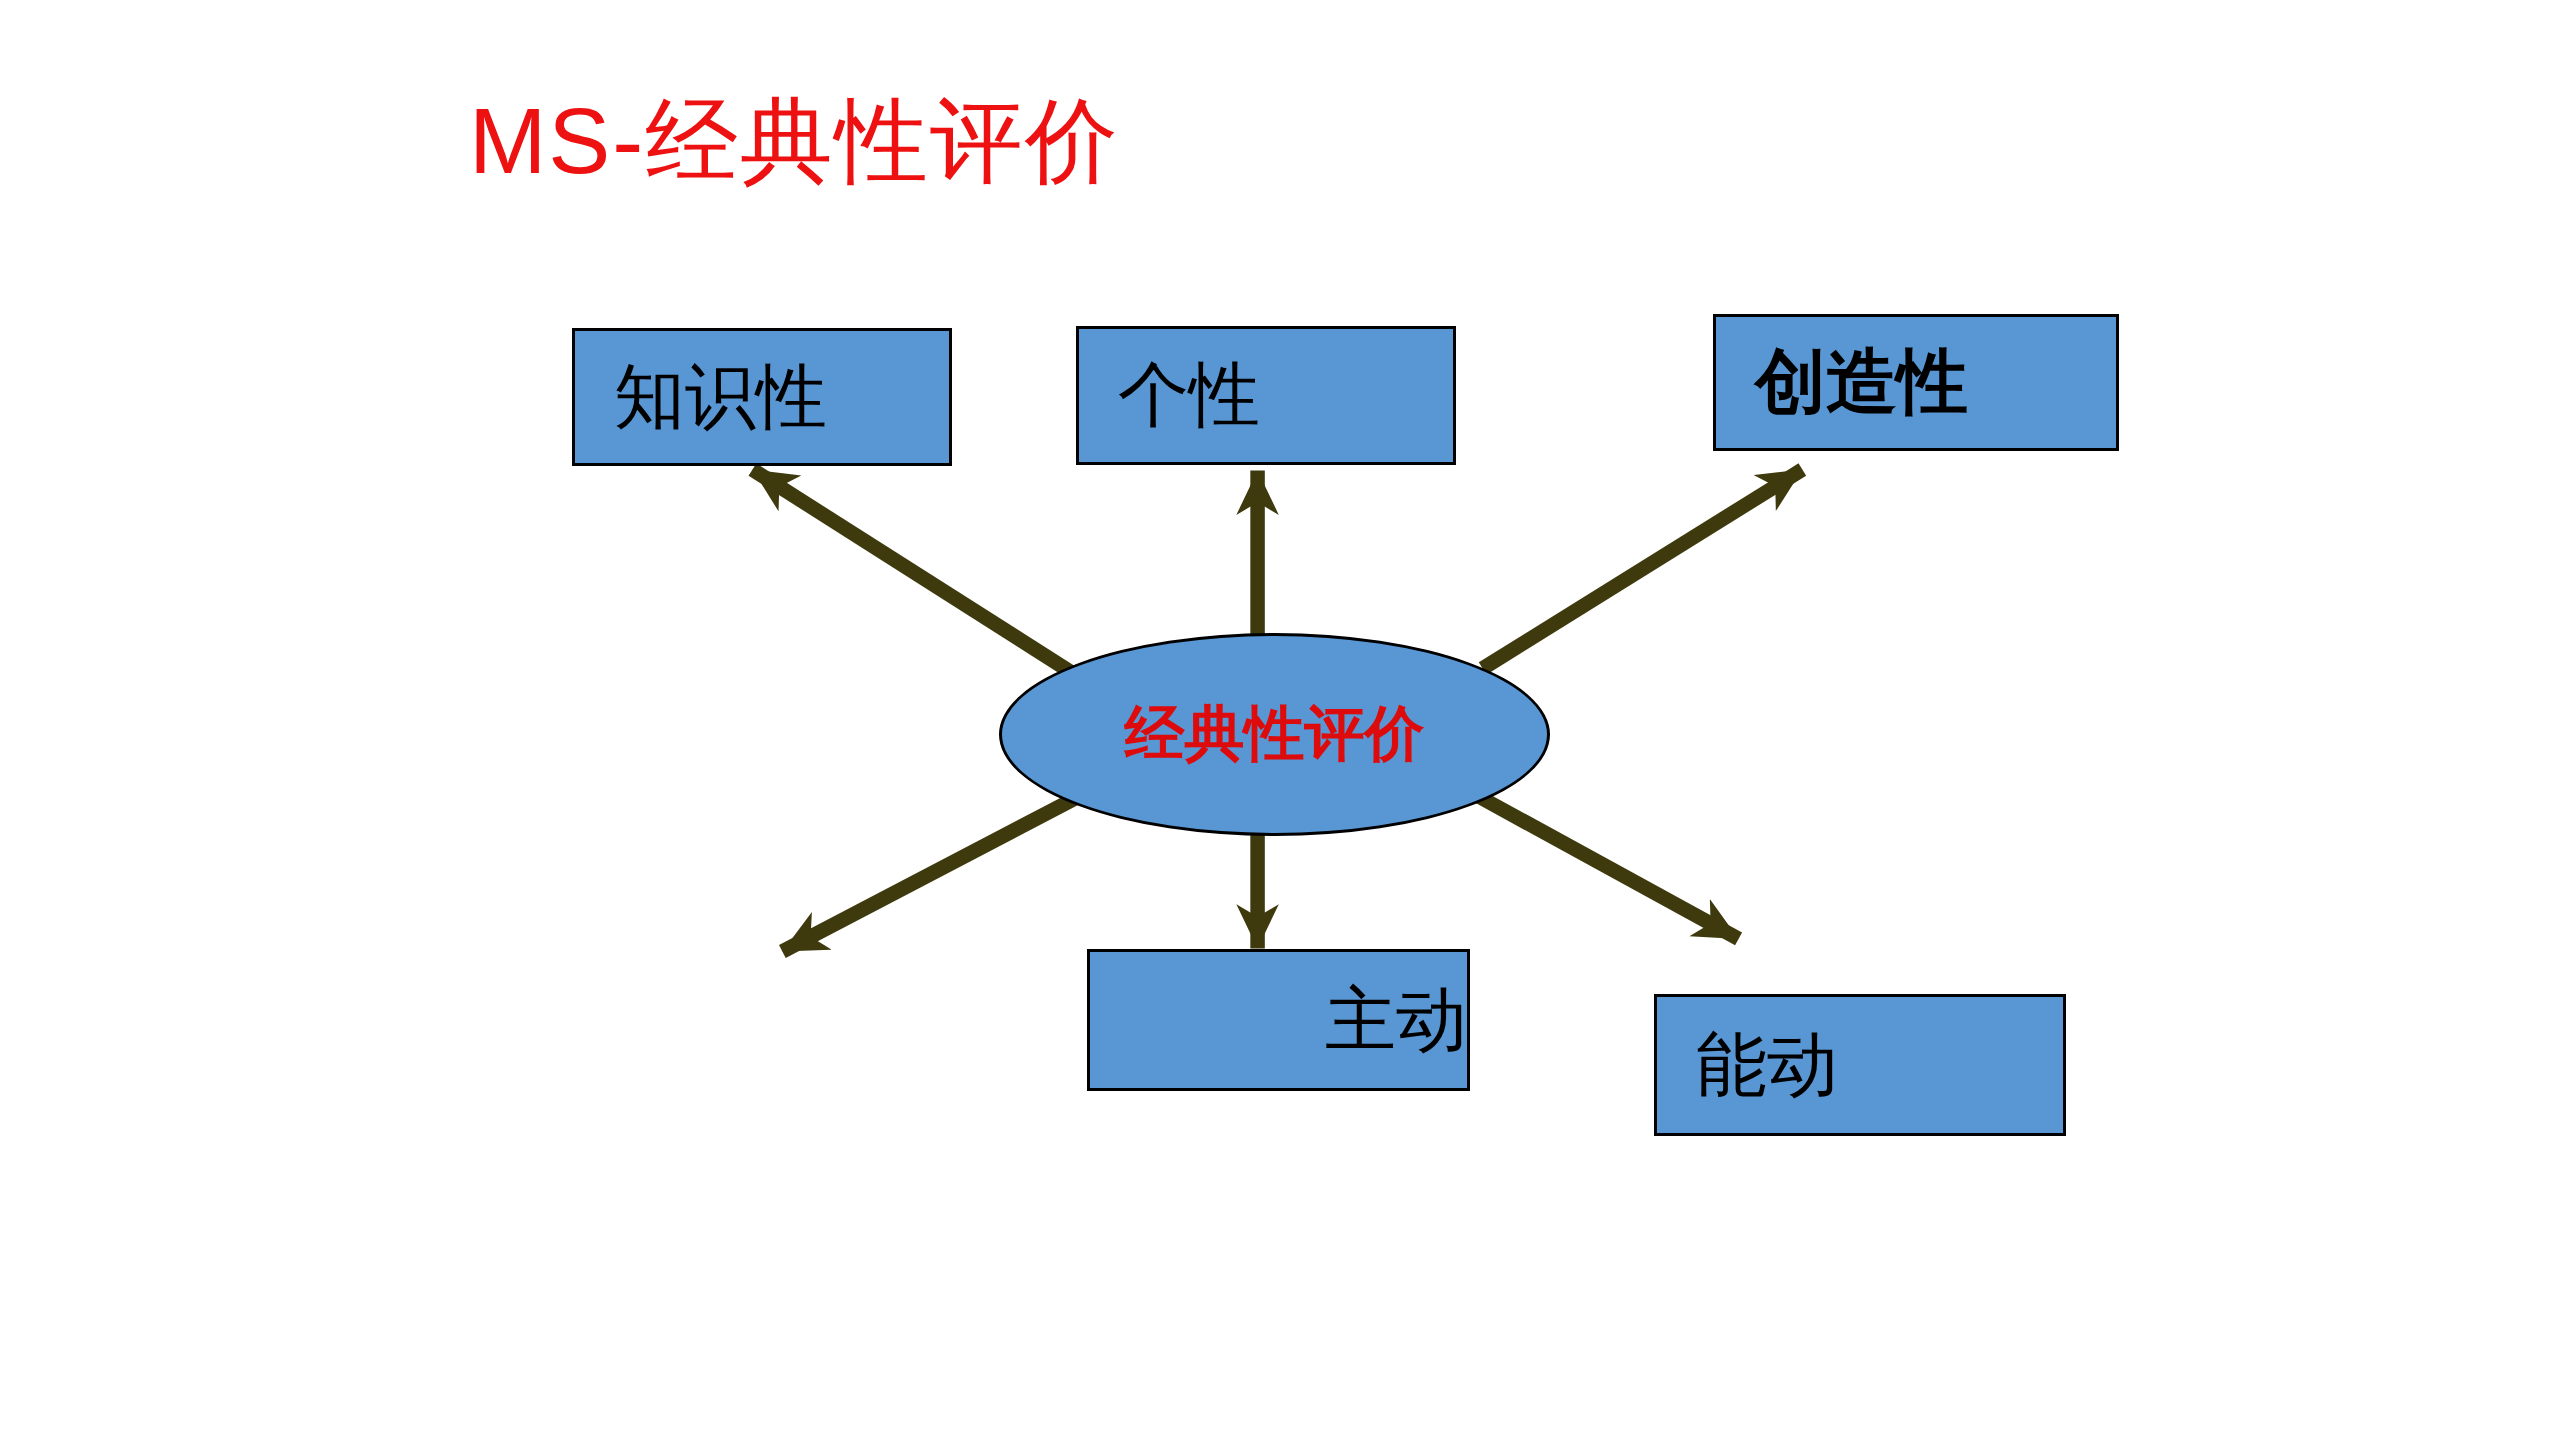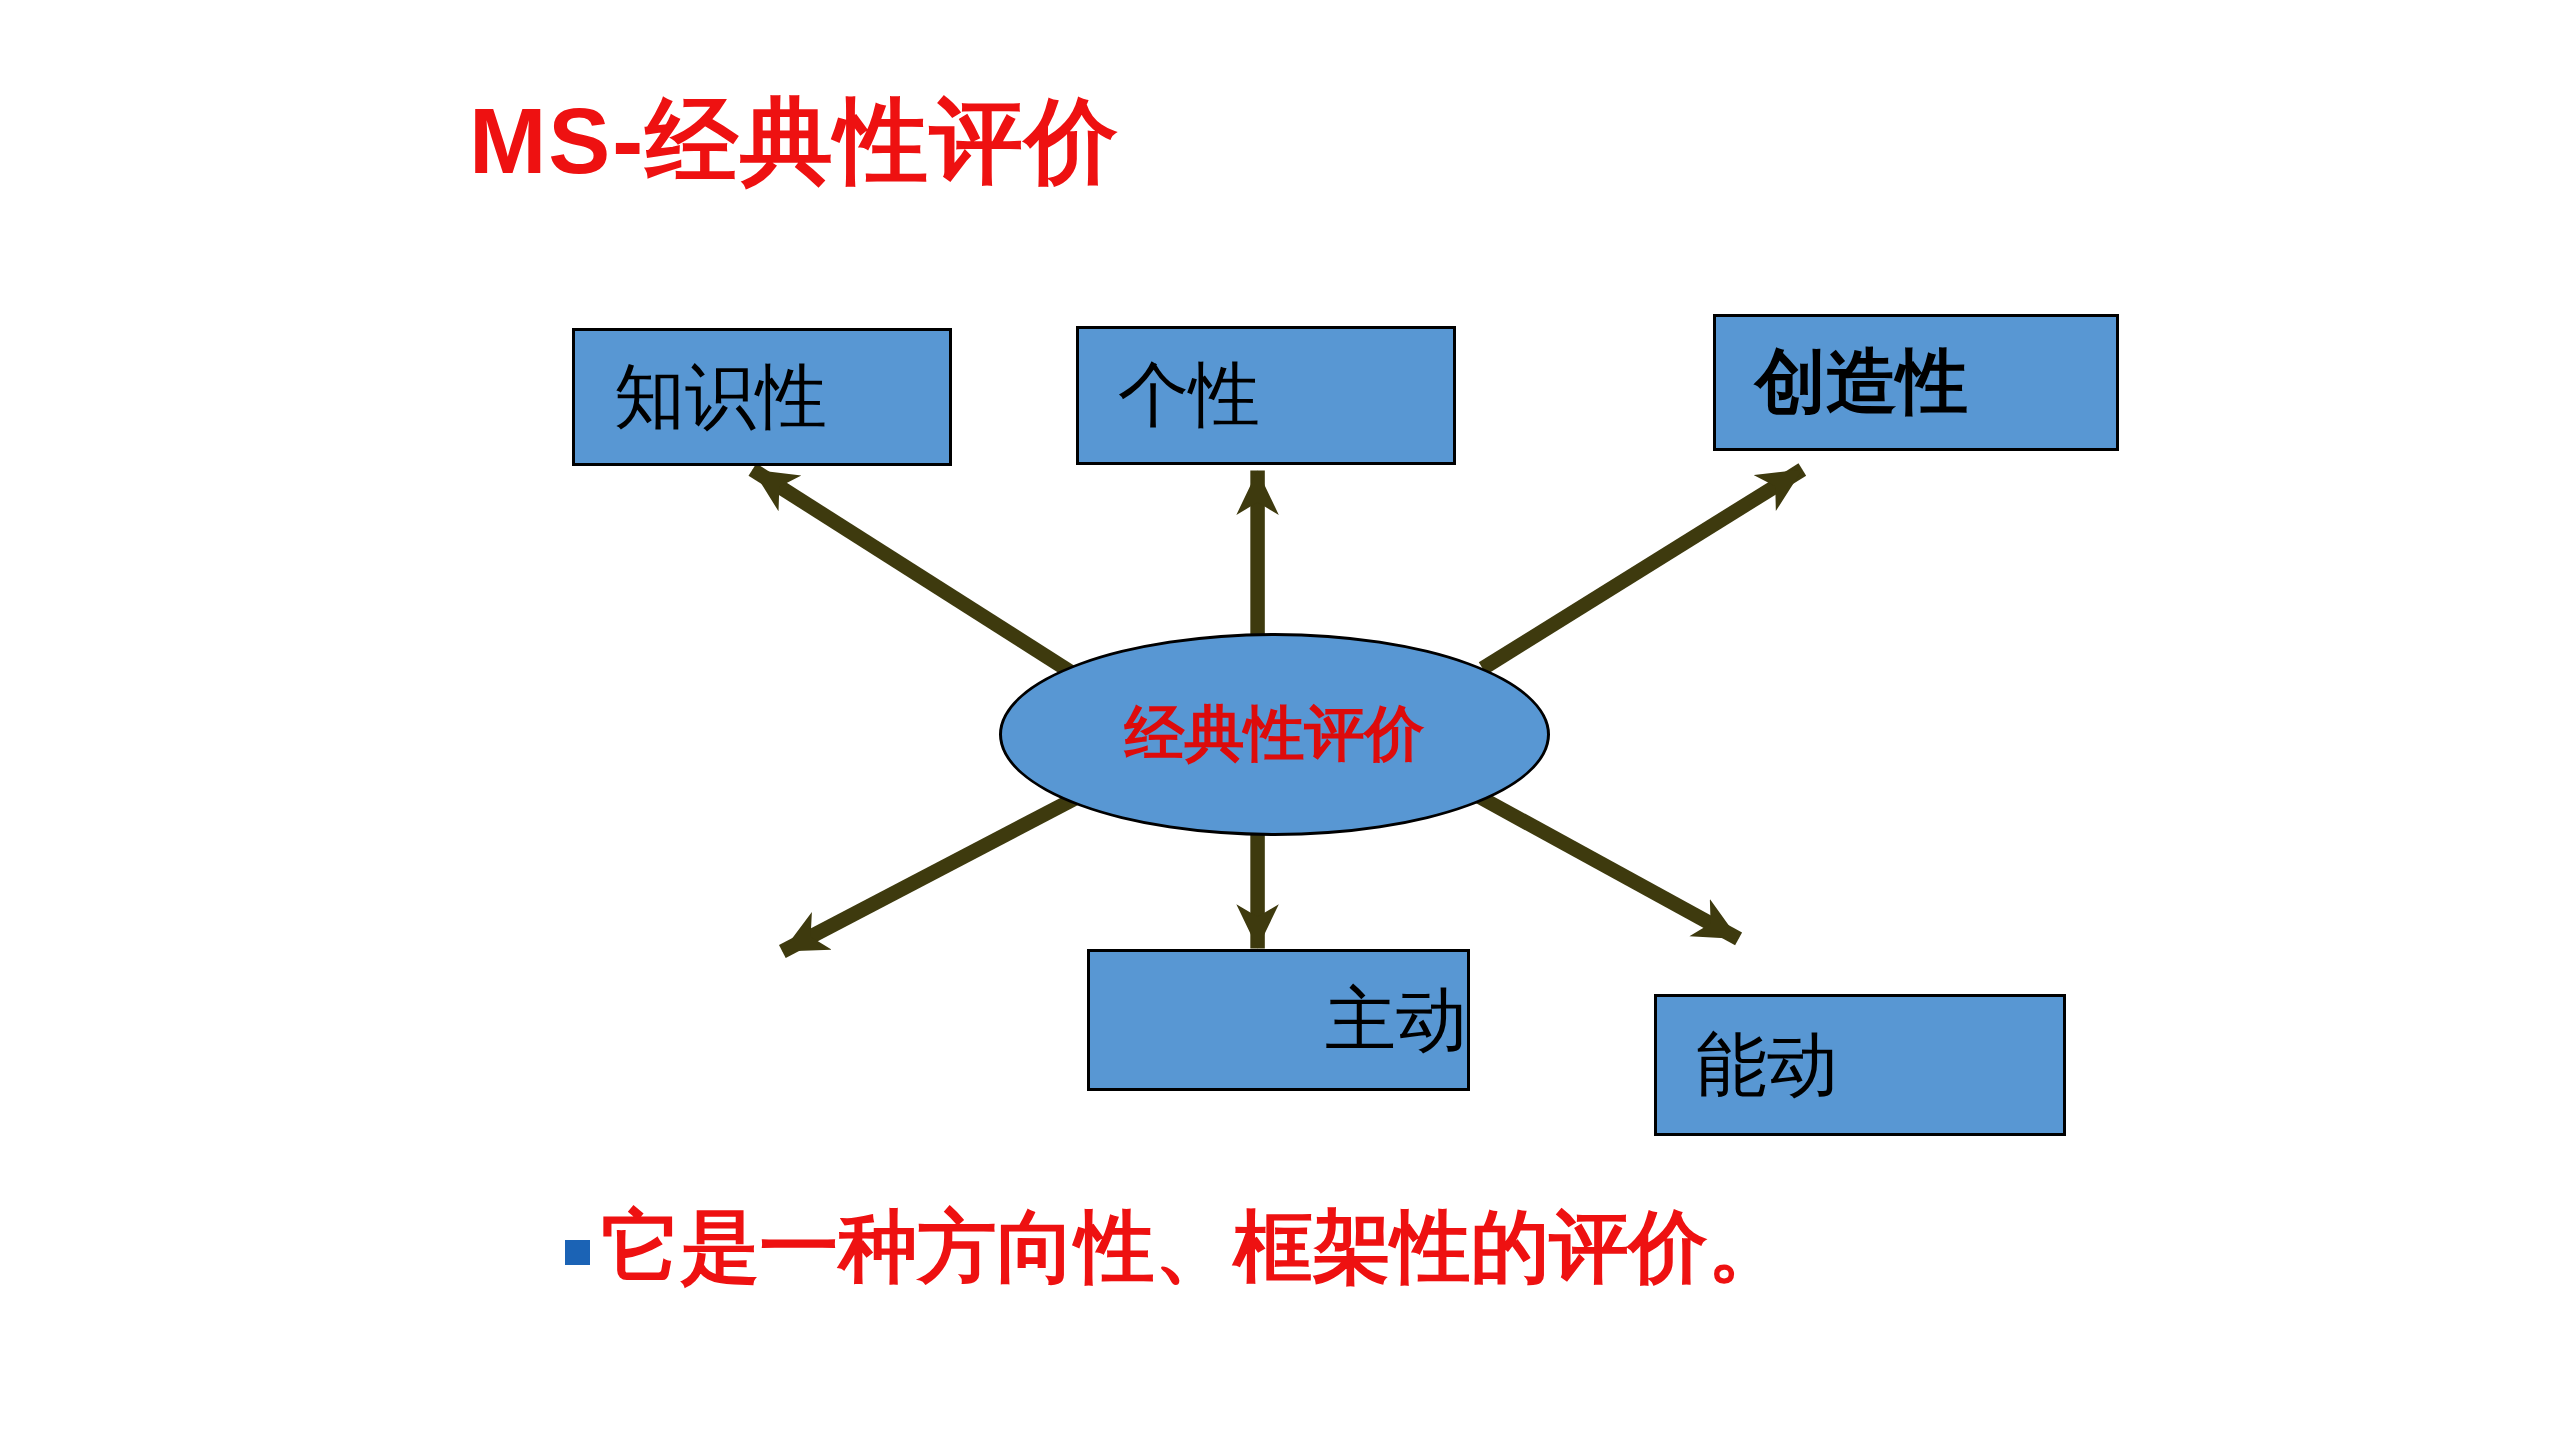--- a/index.html
+++ b/index.html
@@ -13,21 +13,21 @@
     width: 2576px;
     height: 1450px;
     background: #ffffff;
     overflow: hidden;
   }
   .slide-title {
     position: absolute;
     left: 469px;
     top: 79px;
     font-size: 93px;
-    font-weight: bold;
+    font-weight: normal;
     color: #EE1111;
     letter-spacing: 1.9px;
     white-space: nowrap;
     z-index: 3;
   }
   .node {
     position: absolute;
     background: #5897D3;
     border: 3.9px solid #000000;
     box-sizing: border-box;
@@ -142,19 +142,15 @@
   </div>
 
   <div class="node" id="node-nengdong">
     <span class="label">能动</span>
   </div>
 
   <div id="center-ellipse">
     <span class="center-label">经典性评价</span>
   </div>
 
-  <div class="footer-bullet">
-    <span class="bullet-square"></span>
-    <span class="bullet-text">它是一种方向性、框架性的评价。</span>
-  </div>
 
 </div>
 
 
 </body></html>

